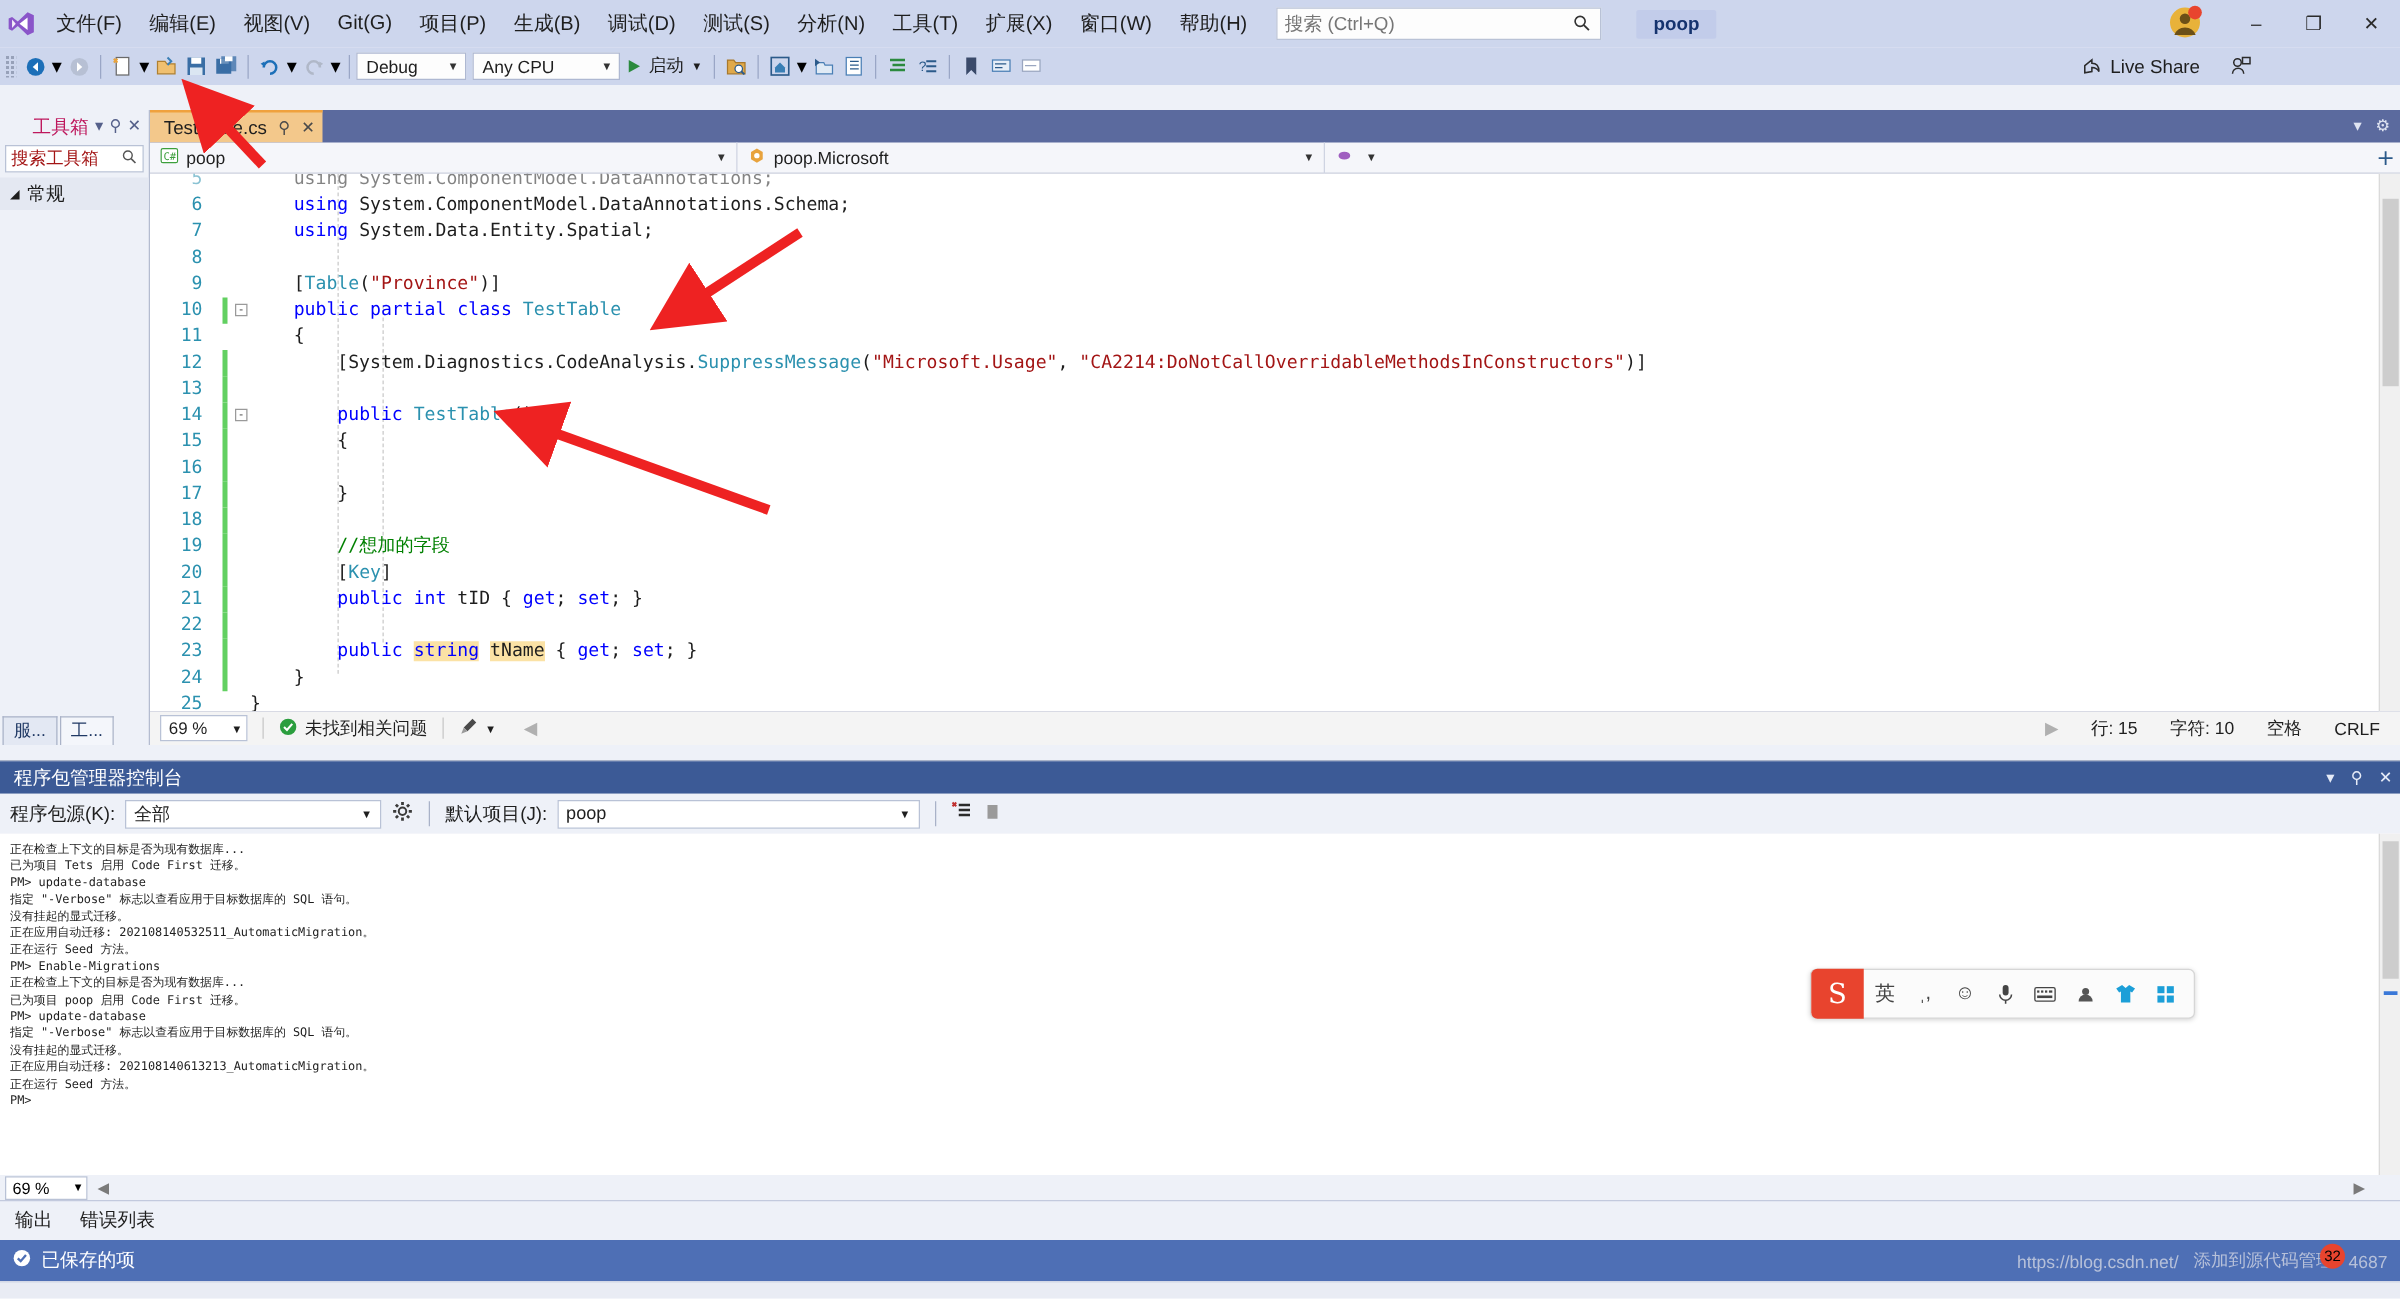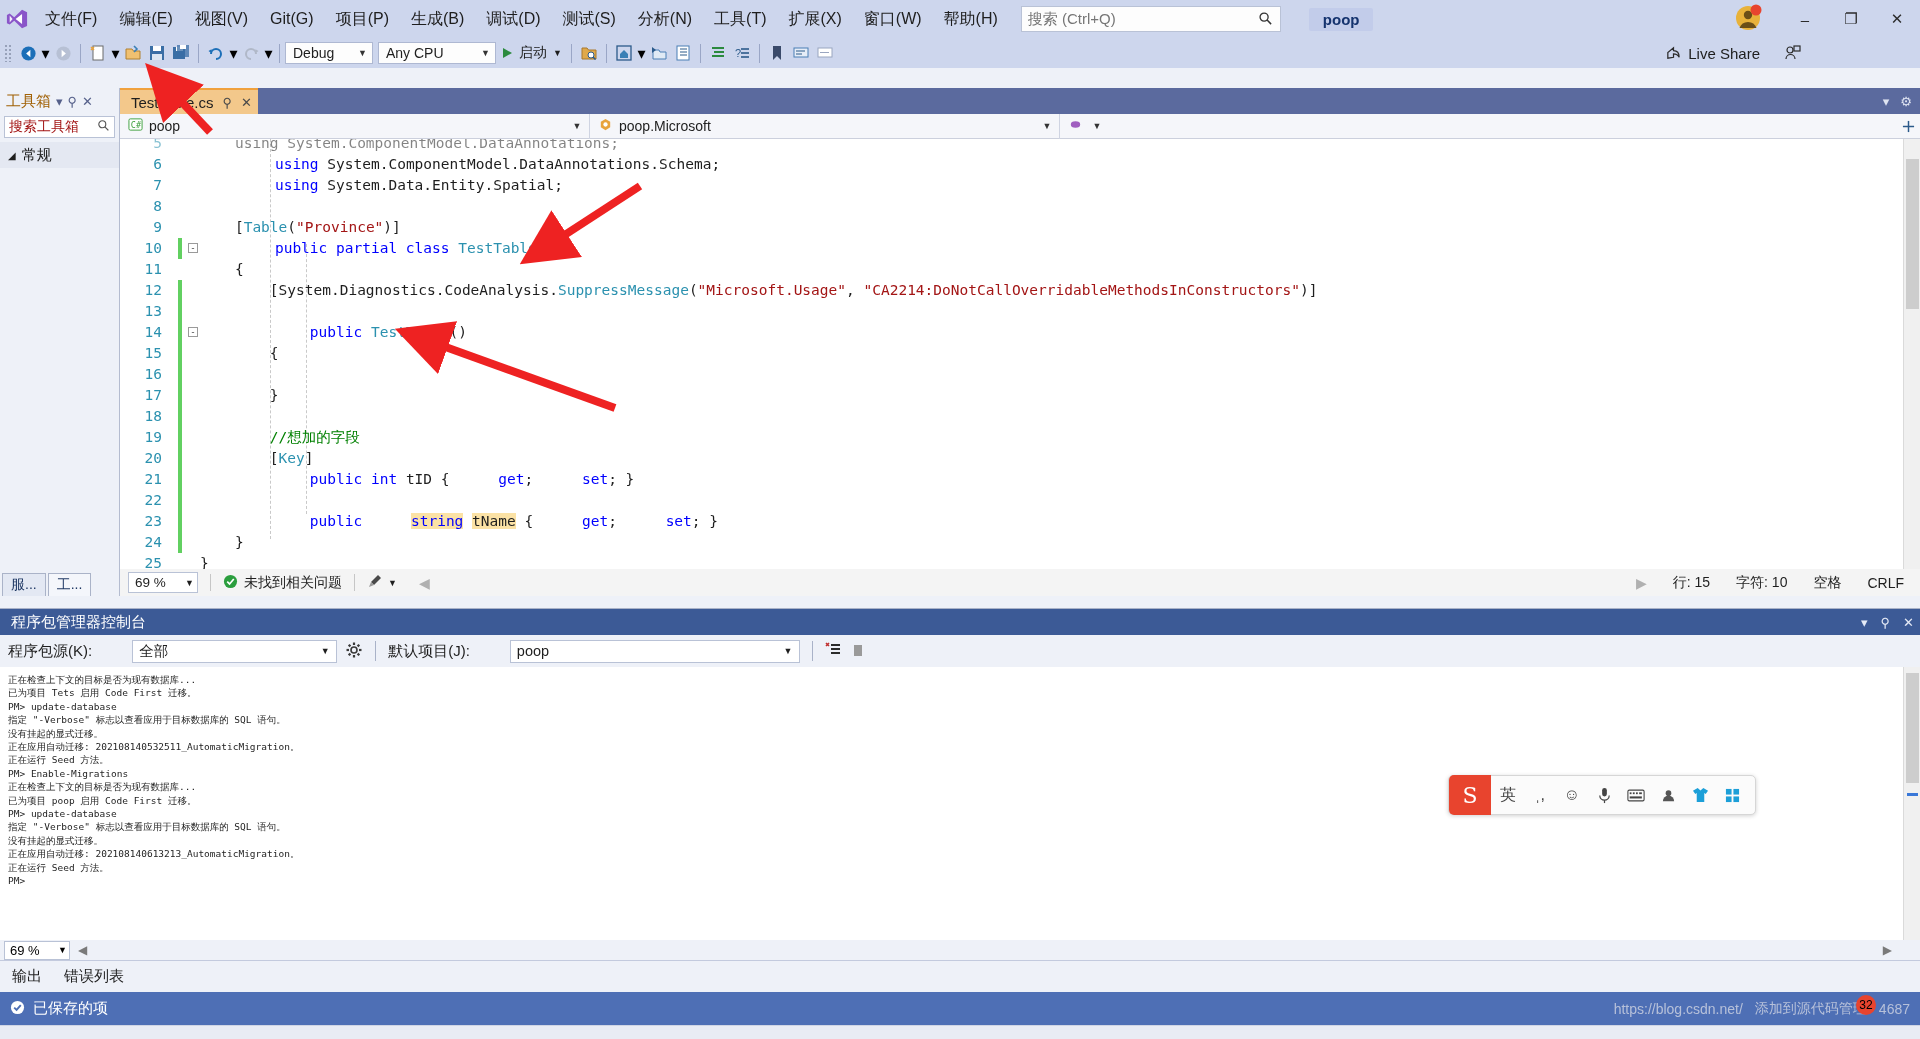--- a/index.html
+++ b/index.html
@@ -63,21 +63,21 @@
      font-size:15px; color:#1e1e1e; gap:6px; }
 
   
   .toolbox {
     position:absolute; left:0; top:88px; width:120px; height:508px;
     background:#eef1f8; border-right:1px solid #b4bcd0;
     display:flex; flex-direction:column;
   }
   .tbx-header { height:26px; display:flex; align-items:center; padding:0 4px 0 6px;
      font-size:15px; color:#1f3864; }
-  .tbx-header .ttl { color:#a16207; }
+  .tbx-header .ttl { color:#be185d;margin-left:20px; }
   .tbx-header .ic { color:#55608a; margin-left:5px; font-size:13px; }
   .tbx-search { margin:2px 4px 0 4px; height:22px; background:#fff; border:1px solid #b9c2d6;
      display:flex; align-items:center; padding:0 4px; font-size:14px; color:#7a7a7a; }
   .tbx-search .st { flex:1; }
   .tbx-group { margin-top:4px; height:26px; background:#e4e8f2; display:flex; align-items:center;
      padding-left:8px; font-size:15px; color:#1e1e1e; gap:6px; }
   .tbx-empty { padding:18px 10px 0 10px; font-size:14px; color:#1e1e1e; line-height:1.55;
      text-align:center; }
   .tbx-tabs { margin-top:auto; height:26px; display:flex; align-items:flex-end; gap:2px; padding-left:2px;}
   .tbx-tab { font-size:14px; color:#1f3864; border:1px solid #aab3c8; border-bottom:none;
@@ -107,21 +107,21 @@
   .lnum { position:absolute; left:0; width:42px; text-align:right; color:#2b91af; font-size:14.5px;
      font-family:"DejaVu Sans Mono","Liberation Mono",monospace; }
   .chbar { position:absolute; left:58px; width:4px; height:21px; }
   .chbar.green { background:#62d061; }
   .ctext { position:absolute; left:80px; }
   .fold { position:absolute; left:68px; top:5px; width:10px; height:10px;
      border:1px solid #9a9a9a; color:#444; font-size:9px; line-height:8px; text-align:center; background:#fff;}
   .guide { position:absolute; width:1px; background:#d4d4d4; }
   .curline-top, .curline-bot { position:absolute; left:80px; right:140px; height:1px; background:#dfe3ee; }
 
-  .k  { color:#0000ff;margin-left:40px; }
+  .k  { color:#0000ff; }
   .ty { color:#2b91af; }
   .st { color:#a31515; }
   .cm { color:#008000; }
   .pl { color:#1e1e1e; }
   .hl { background:#fbe2a5; }
 
   .vscroll { position:absolute; right:0; top:51px; bottom:27px; width:17px; background:#f0f0f0;
      border-left:1px solid #dadada; }
   .vscroll .thumb { position:absolute; left:2px; width:13px; background:#cdcdcd; }
   .vscroll .mark { position:absolute; left:3px; width:11px; height:3px; }
@@ -137,21 +137,21 @@
   
   .pmc { position:absolute; left:0; top:608px; width:1920px; height:352px; background:#f4f6fb;
      border-top:1px solid #a9b2c8; }
   .pmc-title { height:26px; background:#3c5a96; color:#ffffff; display:flex; align-items:center;
      padding:0 6px 0 11px; font-size:15px; }
   .pmc-title .pt { flex:1; }
   .pmc-title .ic { margin-left:13px; font-size:13px; color:#e6ebf7; }
   .pmc-toolbar { height:32px; background:#eef1f8; display:flex; align-items:center;
      padding:0 8px; gap:8px; font-size:15px; color:#1e1e1e; }
   .pmc-combo { height:23px; background:#fff; border:1px solid #b9c2d6; display:flex; align-items:center;
-     padding:0 3px 0 6px; font-size:14.5px;margin-left:32px; }
+     padding:0 3px 0 6px; font-size:14.5px; }
   .pmc-combo .pv { flex:1; white-space:nowrap; }
   .pmc-combo .pa { width:16px; text-align:center; font-size:9px; }
   .pmc-sep { width:1px; height:20px; background:#a9b2c8; margin:0 4px; }
   .pmc-out { position:absolute; left:0; top:58px; right:0; bottom:20px; background:#ffffff;
      overflow:hidden; font-family:"DejaVu Sans Mono","Liberation Mono",monospace;
      font-size:9.5px; line-height:13.4px; color:#1e1e1e; padding:6px 0 0 8px; white-space:pre; }
   .pmc-vscroll { position:absolute; right:0; top:58px; bottom:20px; width:17px; background:#f0f0f0;
      border-left:1px solid #dadada; }
   .pmc-hscroll { position:absolute; left:0; right:0; bottom:0; height:20px; background:#eef1f8;
      display:flex; align-items:center; }

